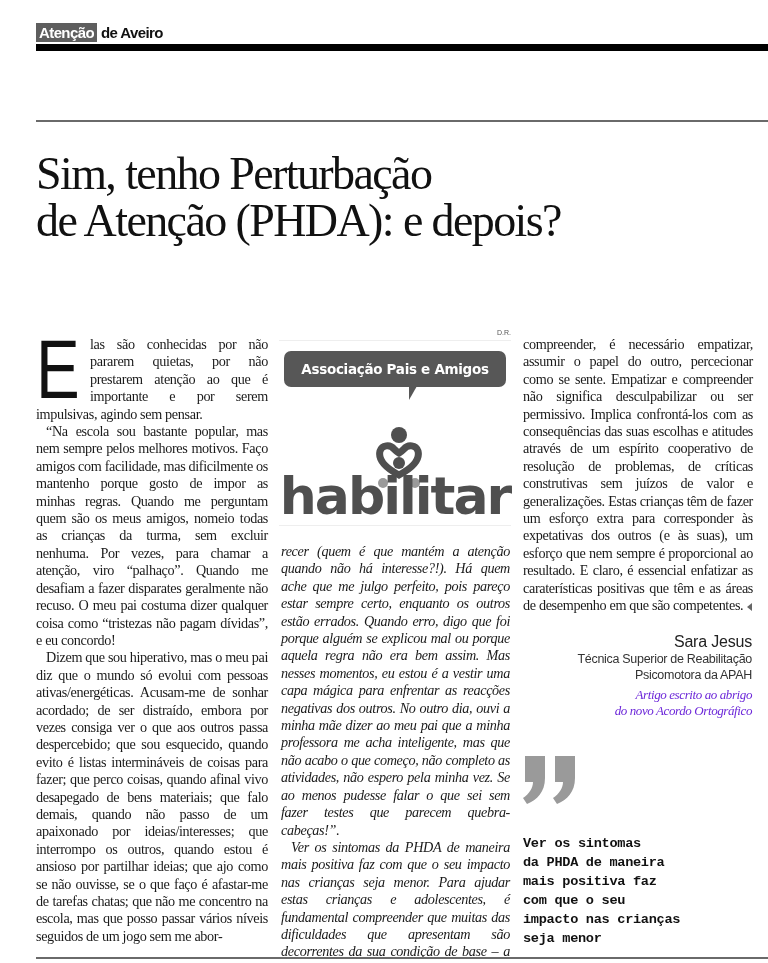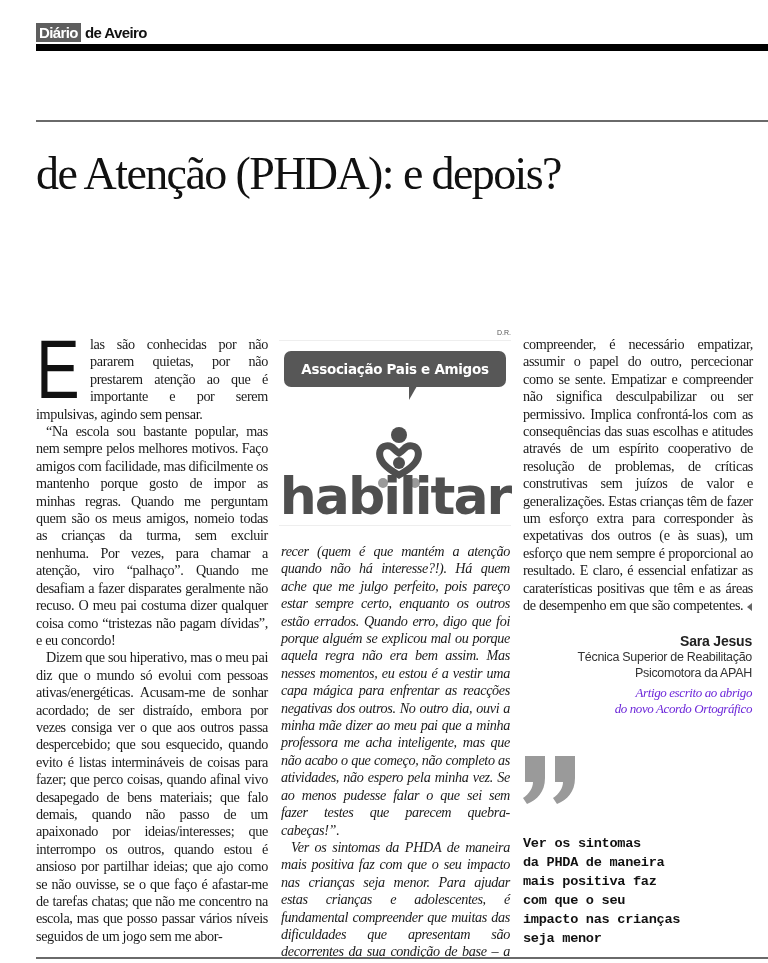--- a/index.html
+++ b/index.html
@@ -32,42 +32,43 @@
   
   .photo { position: absolute; left: 279px; top: 340px; width: 232px; height: 186px; background: #fff; border-top: 1px solid #eee; border-bottom: 1px solid #eee; }
   .credit { position: absolute; right: 0; top: -12px; font-family: "Liberation Sans", sans-serif; font-size: 7px; color: #555; }
   .bubble { position: absolute; left: 5px; top: 10px; width: 222px; height: 36px; background: #575757; border-radius: 7px; color: #fff; font-family: "DejaVu Sans", sans-serif; font-weight: bold; font-size: 13.5px; letter-spacing: -0.3px; display: flex; align-items: center; justify-content: center; }
   .bubble-tail { position: absolute; left: 130px; top: 45px; width: 0; height: 0; border-left: 0 solid transparent; border-right: 8px solid transparent; border-top: 14px solid #575757; }
   .logo-mark { position: absolute; left: 95px; top: 84px; width: 50px; height: 72px; }
   .wordmark { position: absolute; left: 0; top: 127px; width: 232px; text-align: center; font-family: "DejaVu Sans", sans-serif; font-weight: bold; font-size: 52px; letter-spacing: -2px; color: #4f4f4f; line-height: 56px; }
 
   
   .sig { position: absolute; right: 16px; top: 633px; text-align: right; font-family: "Liberation Sans", sans-serif; color: #222; }
-  .sig-name { font-weight: bold; font-size: 14px; letter-spacing: -0.2px; }
+  .sig-name { font-weight: normal; font-size: 16px; letter-spacing: -0.2px; }
   .sig-role { font-size: 12.5px; line-height: 16px; letter-spacing: -0.3px; color: #333; }
   .sig-note { margin-top: 4px; font-family: "Liberation Serif", serif; font-style: italic; font-size: 13px; line-height: 16px; letter-spacing: -0.4px; color: #6d28d9; }
 
   
   .quote-marks { position: absolute; left: 521px; top: 752px; width: 60px; height: 55px; }
   .pullquote { position: absolute; left: 523px; top: 834px; width: 200px; font-family: Liberation Mono, monospace; font-weight: bold; font-size: 13.6px; line-height: 19px; letter-spacing: -0.3px; color: #111; }
   .pullquote span { display: block; white-space: nowrap; }
 
   .endmark { display: inline-block; width: 0; height: 0; border-top: 4px solid transparent; border-bottom: 4px solid transparent; border-right: 5px solid #666; margin-left: 4px; vertical-align: middle; }
 </style>
 </head>
 <body>
 
 <div class="masthead">
-  <span class="brand-box">Diário</span>
+  <span class="brand-box">Atenção</span>
   <span class="brand-rest">de Aveiro</span>
 </div>
 <div class="mast-bar"></div>
 <div class="top-rule"></div>
 
 <h1 class="headline">
+  <span>Sim, tenho Perturbação</span>
   <span>de Atenção (PHDA): e depois?</span>
 </h1>
 
 <div class="col col1">
   <p class="noindent dropcap-wrap"><span class="dropcap">E</span><span>las são conhecidas por não pararem quietas, por não prestarem atenção ao que é importante e por serem impulsivas, agindo sem pensar.</span></p>
   <p>“Na escola sou bastante popular, mas nem sempre pelos melhores motivos. Faço amigos com facilidade, mas dificilmente os mantenho porque gosto de impor as minhas regras. Quando me perguntam quem são os meus amigos, nomeio todas as crianças da turma, sem excluir nenhuma. Por vezes, para chamar a atenção, viro “palhaço”. Quando me desafiam a fazer disparates geralmente não recuso. O meu pai costuma dizer qualquer coisa como “tristezas não pagam dívidas”, e eu concordo!</p>
   <p>Dizem que sou hiperativo, mas o meu pai diz que o mundo só evolui com pessoas ativas/energéticas. Acusam-me de sonhar acordado; de ser distraído, embora por vezes consiga ver o que aos outros passa despercebido; que sou esquecido, quando evito é listas intermináveis de coisas para fazer; que perco coisas, quando afinal vivo desapegado de bens materiais; que falo demais, quando não passo de um apaixonado por ideias/interesses; que interrompo os outros, quando estou é ansioso por partilhar ideias; que ajo como se não ouvisse, se o que faço é afastar-me de tarefas chatas; que não me concentro na escola, mas que posso passar vários níveis seguidos de um jogo sem me abor-</p>
 </div>
 
 <div class="photo">

